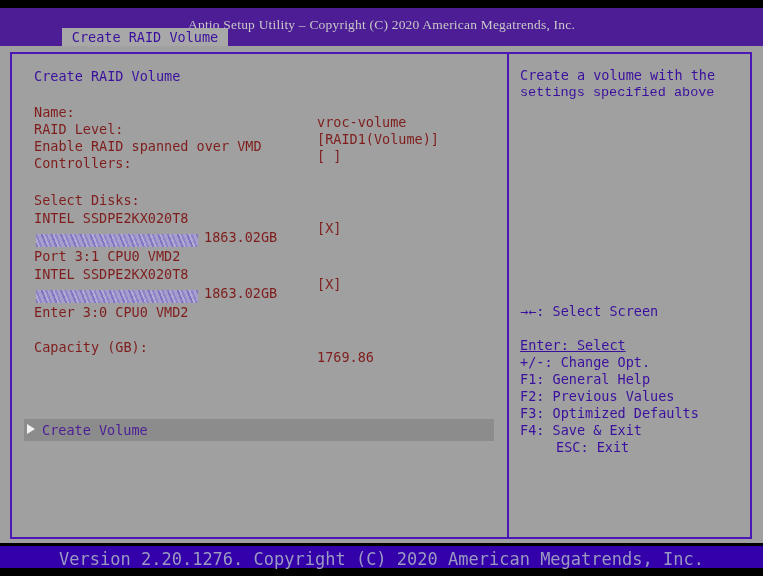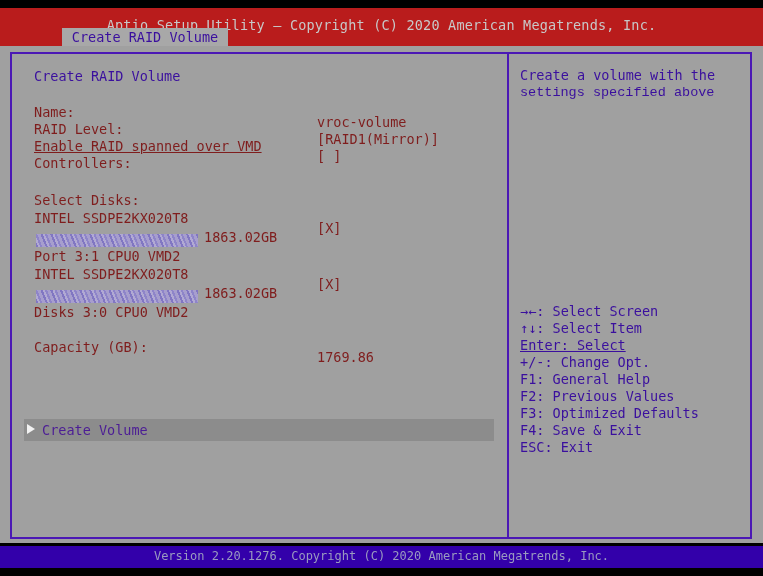--- a/index.html
+++ b/index.html
@@ -20,21 +20,22 @@
     background: #000000;
   }
 
   
   .titlebar {
     position: absolute;
     left: 0;
     top: 8px;
     width: 763px;
     height: 38px;
-    background: #b91c1c;
+    background: #4c1d95;
+    font-family: Liberation Serif, serif;
   }
   .title-text {
     position: absolute;
     left: 0;
     top: 9px;
     width: 763px;
     text-align: center;
     color: #c8c8c8;
     font-size: 13.5px;
     letter-spacing: 0.2px;
@@ -176,21 +177,21 @@
     height: 22px;
     background: #3300aa;
   }
   .footer-text {
     position: absolute;
     left: 0;
     top: 3px;
     width: 763px;
     text-align: center;
     color: #9a9ac0;
-    font-size: 12px;
+    font-size: 17px;
     white-space: pre;
   }
 </style>
 </head>
 <body>
 
 <div class="screen">
 
   <div class="titlebar">
     <div class="title-text">Aptio Setup Utility – Copyright (C) 2020 American Megatrends, Inc.</div>
@@ -205,63 +206,62 @@
     <div class="vdivider"></div>
 
     <div class="left-pane">
 
       <div class="row plain-head" style="top:14px;">Create RAID Volume</div>
 
       <div class="row label" style="top:50px;">Name:</div>
       <div class="row value" style="top:50px;">vroc-volume</div>
 
       <div class="row label" style="top:67px;">RAID Level:</div>
-      <div class="row value" style="top:67px;">[RAID1(Mirror)]</div>
-
-      <div class="row label" style="top:84px;text-decoration:underline;">Enable RAID spanned over VMD</div>
+      <div class="row value" style="top:67px;">[RAID1(Volume)]</div>
+
+      <div class="row label" style="top:84px;">Enable RAID spanned over VMD</div>
       <div class="row value" style="top:84px;">[ ]</div>
 
       <div class="row label" style="top:101px;">Controllers:</div>
 
       <div class="row label" style="top:138px;">Select Disks:</div>
 
       <div class="row label" style="top:156px;">INTEL SSDPE2KX020T8</div>
       <div class="row value" style="top:156px;">[X]</div>
       <div class="serial-bar" style="top:180px;"></div>
       <div class="row" style="left:192px; top:175px;">1863.02GB</div>
       <div class="row label" style="top:194px;">Port 3:1 CPU0 VMD2</div>
 
       <div class="row label" style="top:212px;">INTEL SSDPE2KX020T8</div>
       <div class="row value" style="top:212px;">[X]</div>
       <div class="serial-bar" style="top:236px;"></div>
       <div class="row" style="left:192px; top:231px;">1863.02GB</div>
-      <div class="row label" style="top:250px;">Disks 3:0 CPU0 VMD2</div>
+      <div class="row label" style="top:250px;">Enter 3:0 CPU0 VMD2</div>
 
       <div class="row label" style="top:285px;">Capacity (GB):</div>
       <div class="row value" style="top:285px;">1769.86</div>
 
       <div class="selected-item"></div>
       <div class="selected-arrow"></div>
       <div class="selected-label">Create Volume</div>
 
     </div>
 
     <div class="right-pane">
       <div class="help-line" style="top:13px;">Create a volume with the</div>
       <div class="help-line" style="top:30px;font-family:Liberation Mono, monospace;">settings specified above</div>
 
       <div class="help-line" style="top:249px;">→←: Select Screen</div>
-      <div class="help-line" style="top:266px;">↑↓: Select Item</div>
       <div class="help-line" style="top:283px;text-decoration:underline;">Enter: Select</div>
       <div class="help-line" style="top:300px;">+/-: Change Opt.</div>
       <div class="help-line" style="top:317px;">F1: General Help</div>
       <div class="help-line" style="top:334px;">F2: Previous Values</div>
       <div class="help-line" style="top:351px;">F3: Optimized Defaults</div>
       <div class="help-line" style="top:368px;">F4: Save &amp; Exit</div>
-      <div class="help-line" style="top:385px;">ESC: Exit</div>
+      <div class="help-line" style="top:385px;margin-left:36px;">ESC: Exit</div>
     </div>
 
   </div>
 
   <div class="footerbar">
     <div class="footer-text">Version 2.20.1276. Copyright (C) 2020 American Megatrends, Inc.</div>
   </div>
 
 </div>
 

